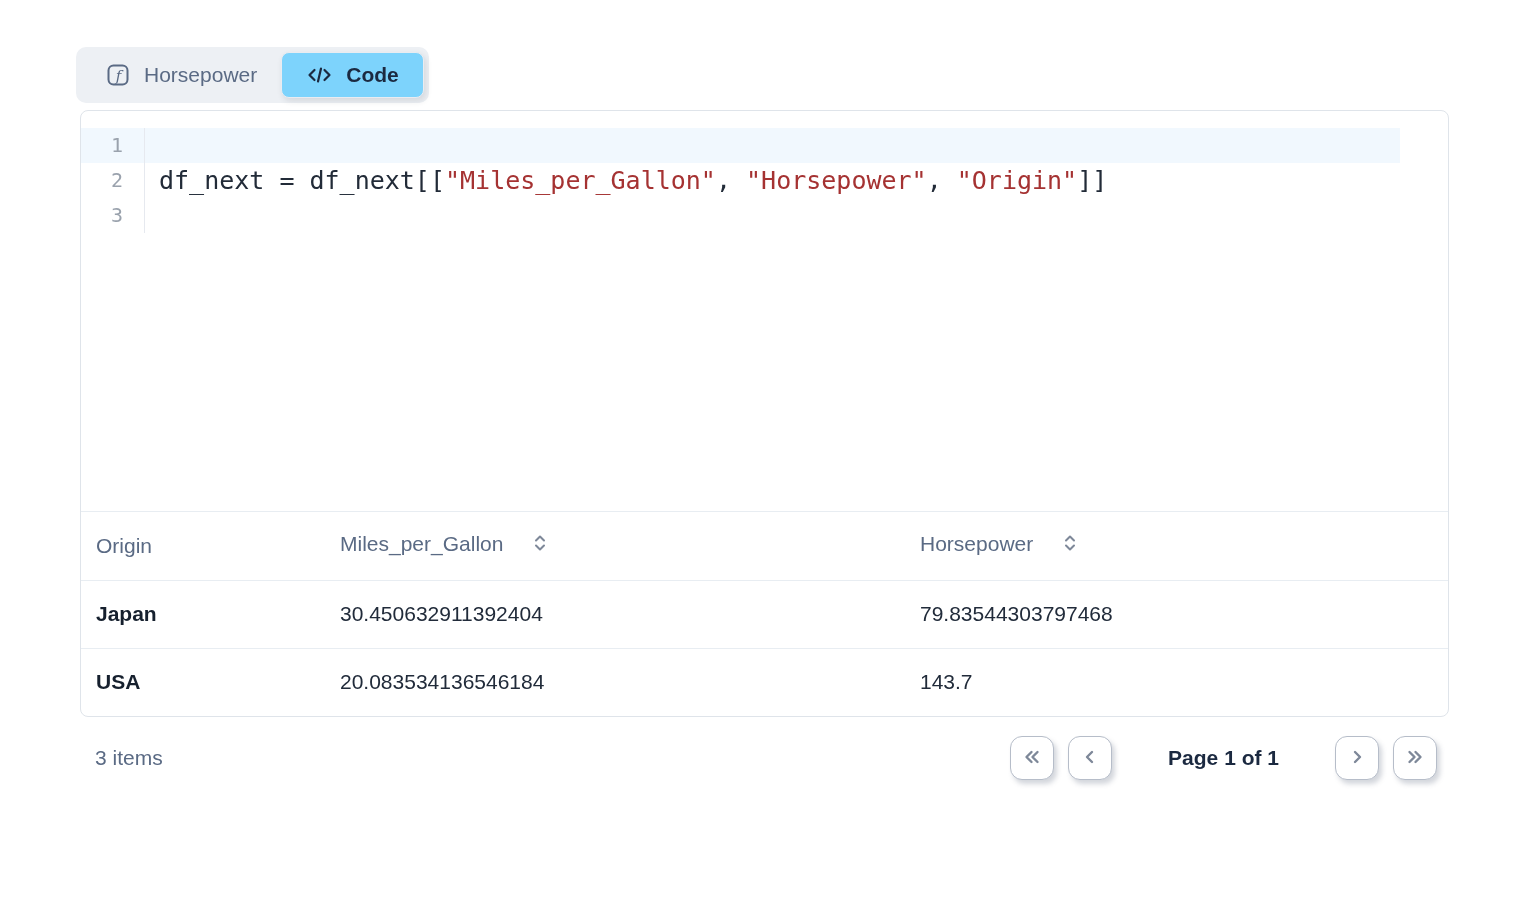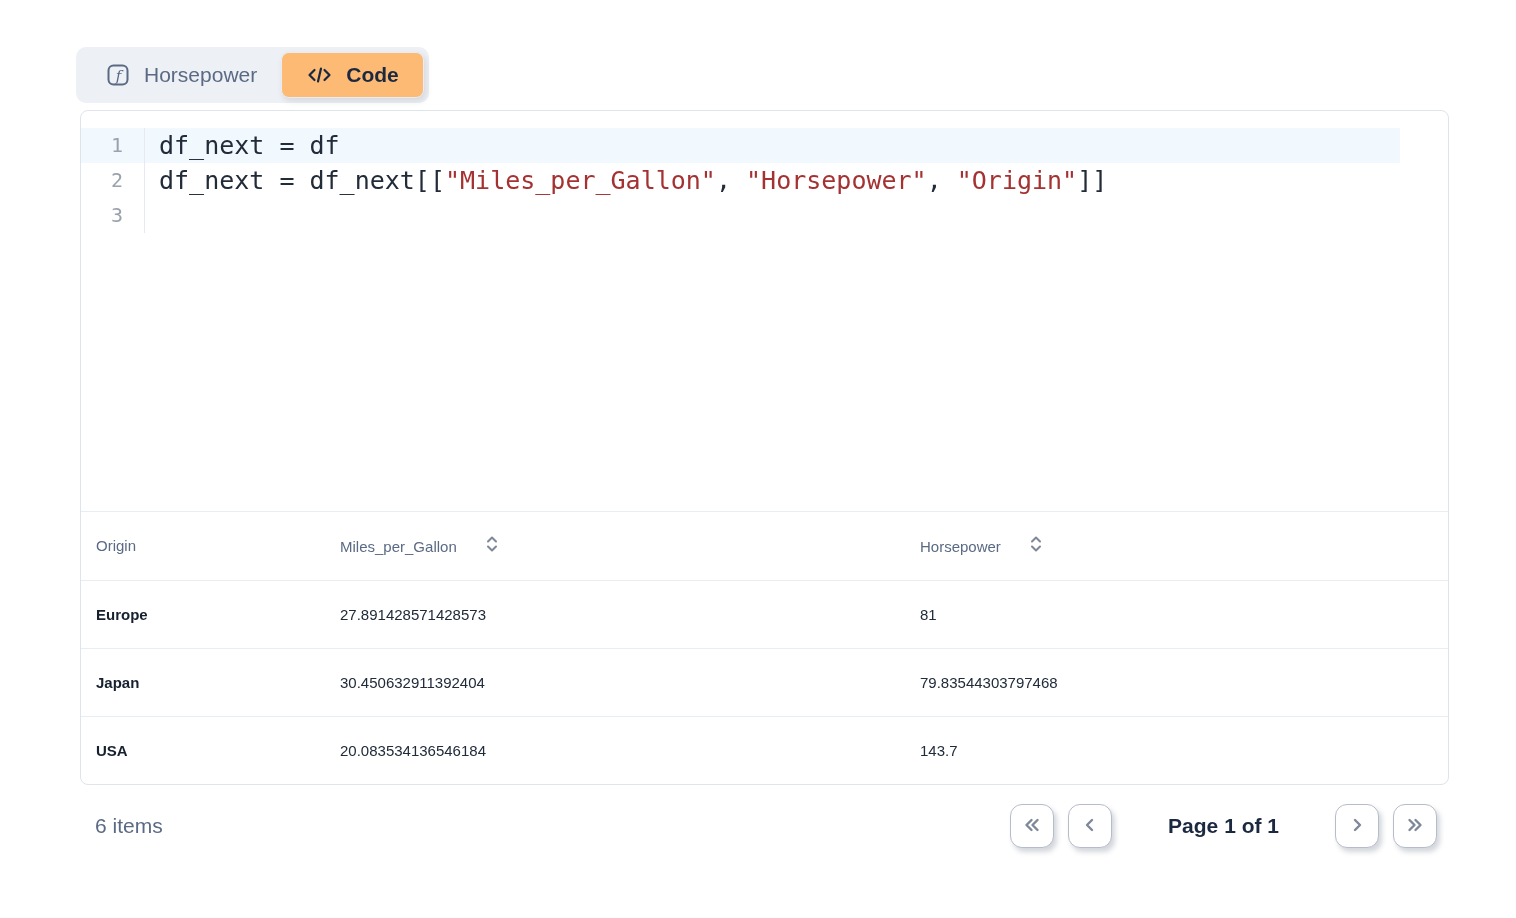--- a/index.html
+++ b/index.html
@@ -24,21 +24,21 @@
   }
   .tab {
     display: flex; align-items: center; gap: 13px;
     height: 46px; padding: 0 24px;
     border: none; background: transparent;
     border-radius: 8px;
     font-family: inherit; font-size: 21px;
     color: #5a6a84; cursor: pointer;
   }
   .tab.active {
-    background: #fdba74;
+    background: #7dd3fc;
     color: #1b2940;
     font-weight: 600;
     border: 1px solid #e9ecf1;
     box-shadow: 2px 3px 6px rgba(30,40,60,0.12);
   }
   .tab .icon { display: inline-flex; }
 
   
   .panel {
     width: 1369px;
@@ -69,21 +69,21 @@
     text-align: right;
     padding-right: 21px;
     color: #9aa2ad;
     font-size: 20px;
   }
   .line-content { padding-left: 14px; white-space: pre; color: #222b38; }
   .tok-plain { color: #222b38; }
   .tok-string { color: #a53232; }
 
   
-  table { width: 100%; border-collapse: collapse; font-size: 15px; }
+  table { width: 100%; border-collapse: collapse; font-size: 21px; }
   th {
     text-align: left; font-weight: 400;
     color: #5a6a84;
     height: 68px; padding: 0 0 0 15px;
     border-bottom: 1px solid #e8edf2;
   }
   td {
     height: 68px; padding: 0 0 0 15px;
     color: #212b3a;
     border-bottom: 1px solid #e8edf2;
@@ -146,21 +146,20 @@
     <span>Code</span>
   </button>
 </div>
 
 
 <div class="panel">
 
   <div class="editor">
     <div class="code-line active">
       <span class="gutter">1</span>
-      <span class="line-content"><span class="tok-plain">df_next = df</span></span>
     </div>
     <div class="code-line">
       <span class="gutter">2</span>
       <span class="line-content"><span class="tok-plain">df_next = df_next[[</span><span class="tok-string">"Miles_per_Gallon"</span><span class="tok-plain">, </span><span class="tok-string">"Horsepower"</span><span class="tok-plain">, </span><span class="tok-string">"Origin"</span><span class="tok-plain">]]</span></span>
     </div>
     <div class="code-line">
       <span class="gutter">3</span>
     </div>
   </div>
 
@@ -190,41 +189,36 @@
             <svg width="22" height="22" viewBox="0 0 22 22" fill="none" stroke="#7e8899" stroke-width="2" stroke-linecap="round" stroke-linejoin="round">
               <path d="M7 8.5 L11 4.5 L15 8.5"></path>
               <path d="M7 13.5 L11 17.5 L15 13.5"></path>
             </svg>
           </span>
         </th>
       </tr>
     </thead>
     <tbody>
       <tr>
-        <td class="origin">Europe</td>
-        <td>27.891428571428573</td>
-        <td>81</td>
-      </tr>
-      <tr>
         <td class="origin">Japan</td>
         <td>30.450632911392404</td>
         <td>79.83544303797468</td>
       </tr>
       <tr class="last">
         <td class="origin">USA</td>
         <td>20.083534136546184</td>
         <td>143.7</td>
       </tr>
     </tbody>
   </table>
 </div>
 
 
 <div class="pagination">
-  <span class="items-count">6 items</span>
+  <span class="items-count">3 items</span>
   <div class="controls">
     <button class="pgbtn">
       <span>
         <svg width="22" height="22" viewBox="0 0 22 22" fill="none" stroke="#7e8899" stroke-width="2.4" stroke-linecap="round" stroke-linejoin="round">
           <path d="M10.5 6 L5.5 11 L10.5 16"></path>
           <path d="M16.5 6 L11.5 11 L16.5 16"></path>
         </svg>
       </span>
     </button>
     <button class="pgbtn">

